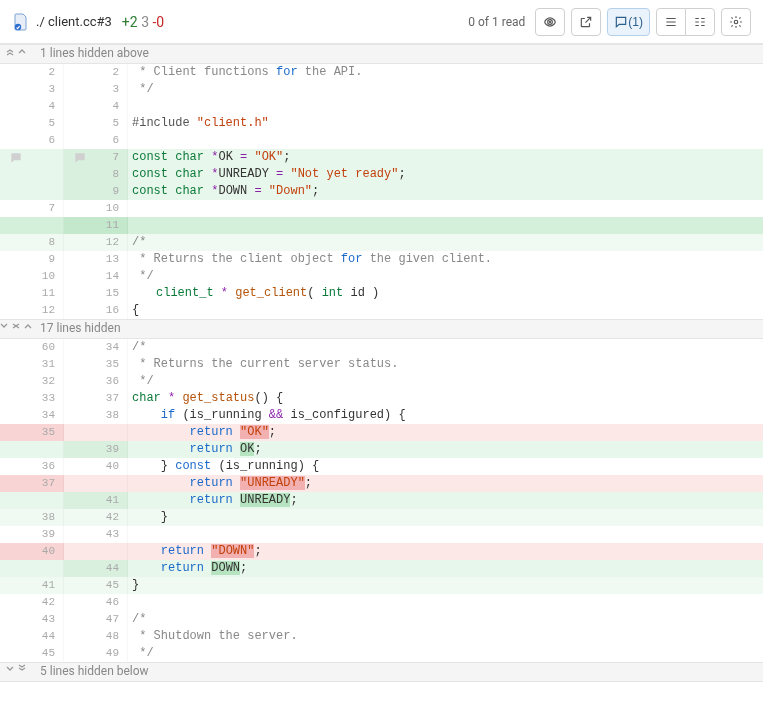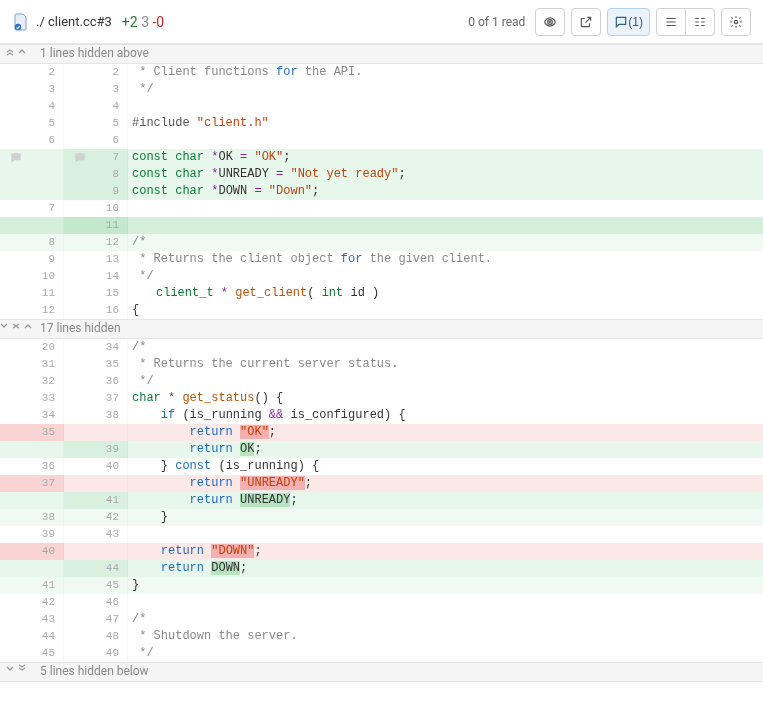--- a/index.html
+++ b/index.html
@@ -279,21 +279,21 @@
       <span>
         <svg width="10" height="10" viewBox="0 0 10 10">
             <path d="M2 7l3-3 3 3" stroke="#999" fill="none" stroke-width="1.3"></path>
           </svg>
       </span>
     </div>
     <div class="fold-msg">17 lines hidden</div>
   </div>
 
   <div id="block2">
-      <div class="code-row row-context"><div class="gutter-comment"></div><div class="ln old">20</div><div class="gutter-comment2"></div><div class="ln new">34</div><div class="code"><span class="cm">/*</span></div></div>
+      <div class="code-row row-context"><div class="gutter-comment"></div><div class="ln old">60</div><div class="gutter-comment2"></div><div class="ln new">34</div><div class="code"><span class="cm">/*</span></div></div>
       <div class="code-row row-context"><div class="gutter-comment"></div><div class="ln old">31</div><div class="gutter-comment2"></div><div class="ln new">35</div><div class="code"> <span class="cm">* Returns the current server status.</span></div></div>
       <div class="code-row row-context"><div class="gutter-comment"></div><div class="ln old">32</div><div class="gutter-comment2"></div><div class="ln new">36</div><div class="code"> <span class="cm">*/</span></div></div>
       <div class="code-row row-context"><div class="gutter-comment"></div><div class="ln old">33</div><div class="gutter-comment2"></div><div class="ln new">37</div><div class="code"><span class="kw">char</span> <span class="pn">*</span> <span class="fn">get_status</span>() {</div></div>
       <div class="code-row row-context"><div class="gutter-comment"></div><div class="ln old">34</div><div class="gutter-comment2"></div><div class="ln new">38</div><div class="code">    <span class="kw-blue">if</span> (is_running <span class="pn">&amp;&amp;</span> is_configured) {</div></div>
       <div class="code-row row-del"><div class="gutter-comment"></div><div class="ln old">35</div><div class="gutter-comment2"></div><div class="ln new"></div><div class="code">        <span class="kw-blue">return</span> <span class="str hl-del">"OK"</span>;</div></div>
       <div class="code-row row-add"><div class="gutter-comment"></div><div class="ln old"></div><div class="gutter-comment2"></div><div class="ln new">39</div><div class="code">        <span class="kw-blue">return</span> <span class="hl-add">OK</span>;</div></div>
       <div class="code-row row-context"><div class="gutter-comment"></div><div class="ln old">36</div><div class="gutter-comment2"></div><div class="ln new">40</div><div class="code">    } <span class="kw-blue">const</span> (is_running) {</div></div>
       <div class="code-row row-del"><div class="gutter-comment"></div><div class="ln old">37</div><div class="gutter-comment2"></div><div class="ln new"></div><div class="code">        <span class="kw-blue">return</span> <span class="str hl-del">"UNREADY"</span>;</div></div>
       <div class="code-row row-add"><div class="gutter-comment"></div><div class="ln old"></div><div class="gutter-comment2"></div><div class="ln new">41</div><div class="code">        <span class="kw-blue">return</span> <span class="hl-add">UNREADY</span>;</div></div>
       <div class="code-row row-faint-add"><div class="gutter-comment"></div><div class="ln old">38</div><div class="gutter-comment2"></div><div class="ln new">42</div><div class="code">    }</div></div>

